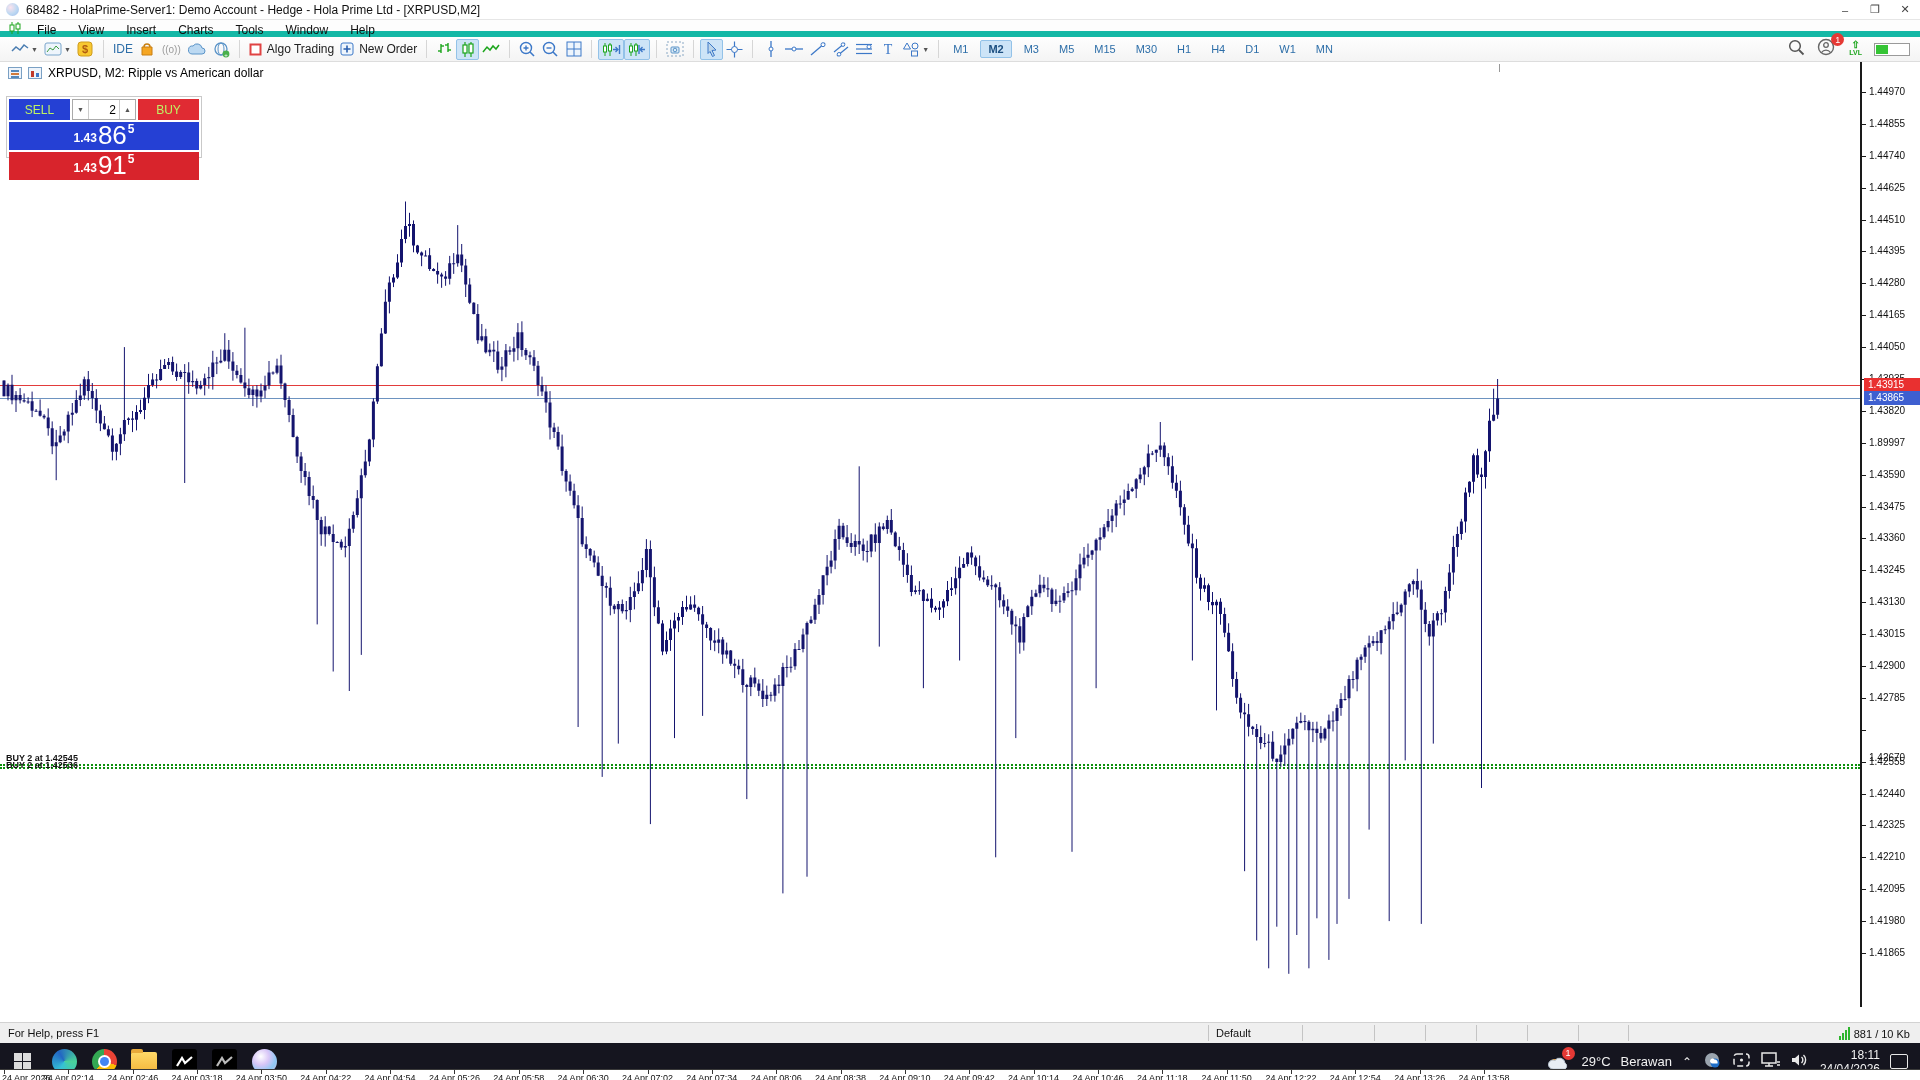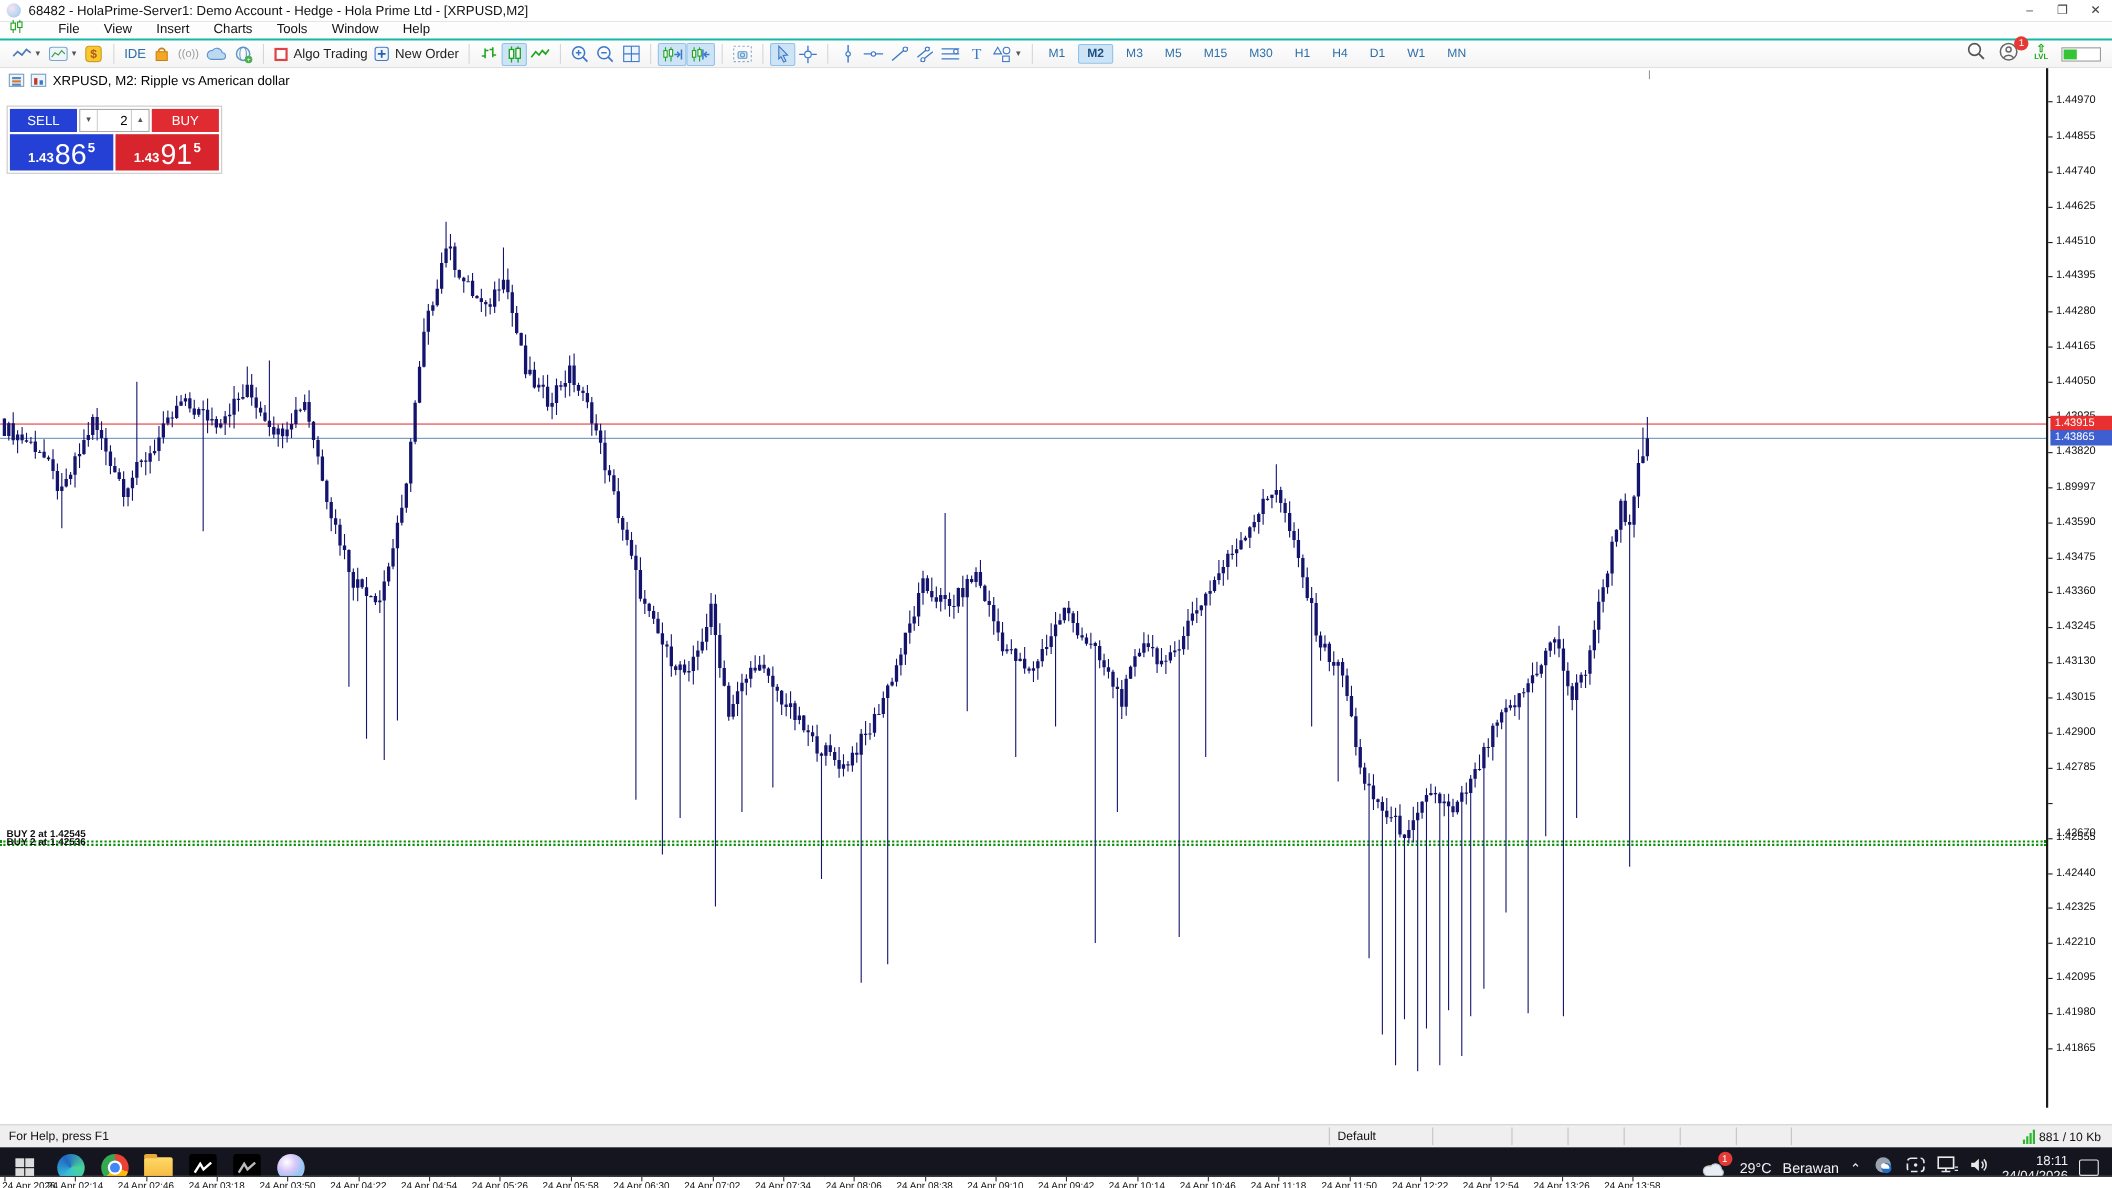--- a/index.html
+++ b/index.html
@@ -12,21 +12,21 @@
               background:#ffffff; display:flex; align-items:center; border-bottom:1px solid #e6e6e6; }
   .app-ico { width:13px; height:13px; border-radius:50%; margin:0 7px 0 6px;
              background:radial-gradient(circle at 35% 35%, #fbe3ee, #bcd8f2 55%, #9fb7e8); }
   .title-text { font-size:12px; color:#111; }
   .win-controls { margin-left:auto; display:flex; }
   .win-btn { width:30px; height:19px; font-size:11px; color:#444; display:flex;
              align-items:center; justify-content:center; }
 
   
   .menubar { position:absolute; left:0; top:20px; width:1920px; height:17px; background:#fdfdfd;
-             display:flex; align-items:flex-end; gap:16px; border-bottom:2px solid #14b8a6; }
+             display:flex; align-items:flex-start; gap:0; border-bottom:6px solid #14b8a6; }
   .menu-item { font-size:12px; color:#111; padding:0 11px; }
   .menu-chart-ico { margin:0 4px 0 8px; }
 
   
   .toolbar { position:absolute; left:0; top:37px; width:1920px; height:25px;
              background:linear-gradient(#fefefe,#f4f4f4); display:flex; align-items:center;
              border-bottom:1px solid #ddd; padding-left:8px; }
   .tsep { width:1px; height:18px; background:#d6d6d6; margin:0 6px; }
   .tbtn { height:21px; min-width:23px; display:flex; align-items:center; justify-content:center;
           border:1px solid transparent; border-radius:2px; padding:0 2px; color:#2d6ea8; }
@@ -63,29 +63,29 @@
   .symbol-header { position:absolute; left:8px; top:4px; display:flex; align-items:center; gap:6px; z-index:6; }
   .symbol-header .txt { font-size:12px; color:#000; }
   .mini-ico { width:14px; height:12px; border:1px solid #7aa0c4; background:#eef4fb; position:relative; }
   .mini-ico i { position:absolute; left:2px; right:2px; height:2px; background:#5588bb; }
   .series-end-marker { position:absolute; width:1px; height:8px; background:#999; z-index:3; }
 
   
   .ocp { position:absolute; left:6px; top:34px; width:196px; background:#fff;
          border:1px solid #c9c9c9; padding:2px; z-index:7; }
   .ocp-row1 { display:flex; height:21px; gap:2px; }
-  .btn-sell, .btn-buy { width:62px; color:#ffffff; font-size:12px; display:flex; align-items:center; justify-content:center;text-align:right; }
+  .btn-sell, .btn-buy { width:62px; color:#bef264; font-size:12px; display:flex; align-items:center; justify-content:center;text-align:right; }
   .btn-sell { background:#2540d4; }
   .btn-buy  { background:#e02b33; }
   .vol-box { flex:1; display:flex; border:1px solid #aaa; background:#fff; }
   .vol-step { width:16px; display:flex; align-items:center; justify-content:center; font-size:7px; color:#555;
               border-right:1px solid #ccc; }
   .vol-step.up { border-right:none; border-left:1px solid #ccc; }
   .vol-input { flex:1; border:none; outline:none; font-size:12px; text-align:right; padding-right:3px; width:30px; }
-  .ocp-row2 { display:flex; gap:2px; margin-top:2px; height:33px; }
+  .ocp-row2 { display:flex; gap:2px; margin-top:2px; height:33px;flex-direction:column; }
   .price-block { flex:1; color:#fff; display:flex; align-items:flex-end; justify-content:center; padding-bottom:2px; }
   .price-block.sell { background:#2540d4; }
   .price-block.buy  { background:#d8242c; }
   .pb-small { font-size:12px; font-weight:bold; margin-bottom:3px; }
   .pb-big { font-size:26px; font-weight:normal; line-height:26px; margin:0 1px; }
   .pb-sup { font-size:12px; font-weight:bold; margin-bottom:12px; }
 
   
   .statusbar { position:absolute; left:0; top:1022px; width:1920px; height:21px; background:#efefef;
                border-top:1px solid #d2d2d2; font-size:11px; color:#111; }

